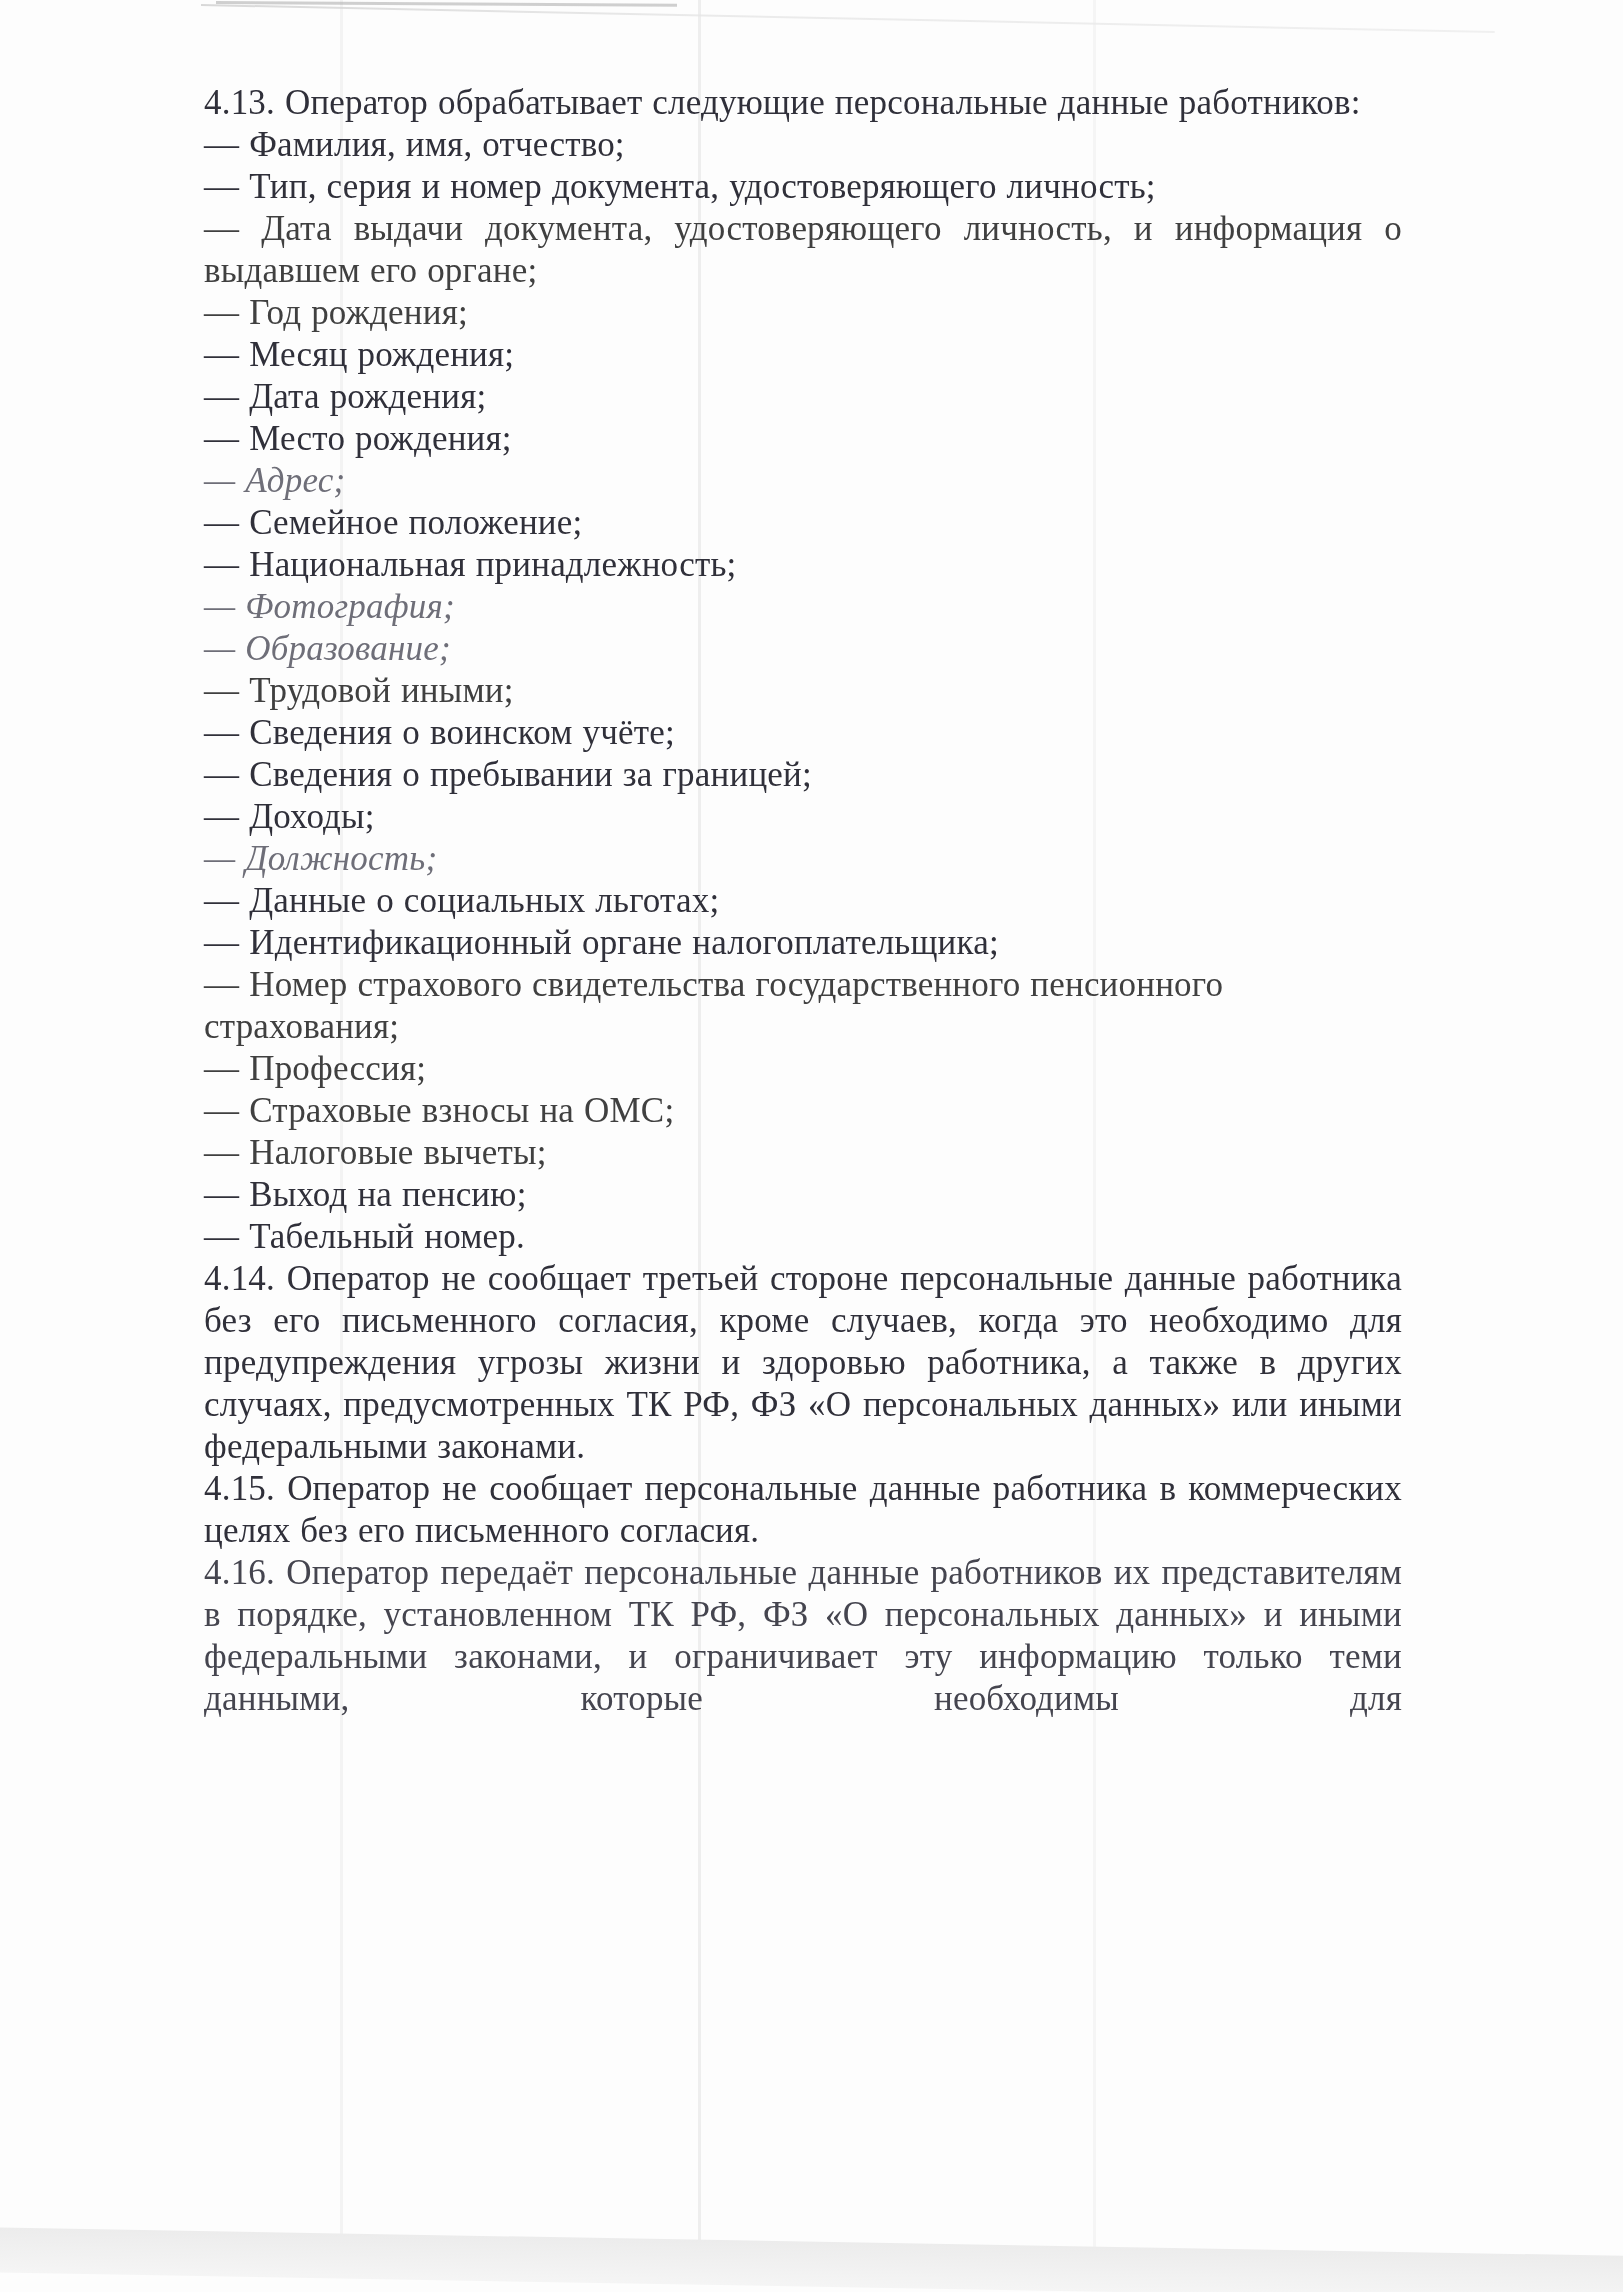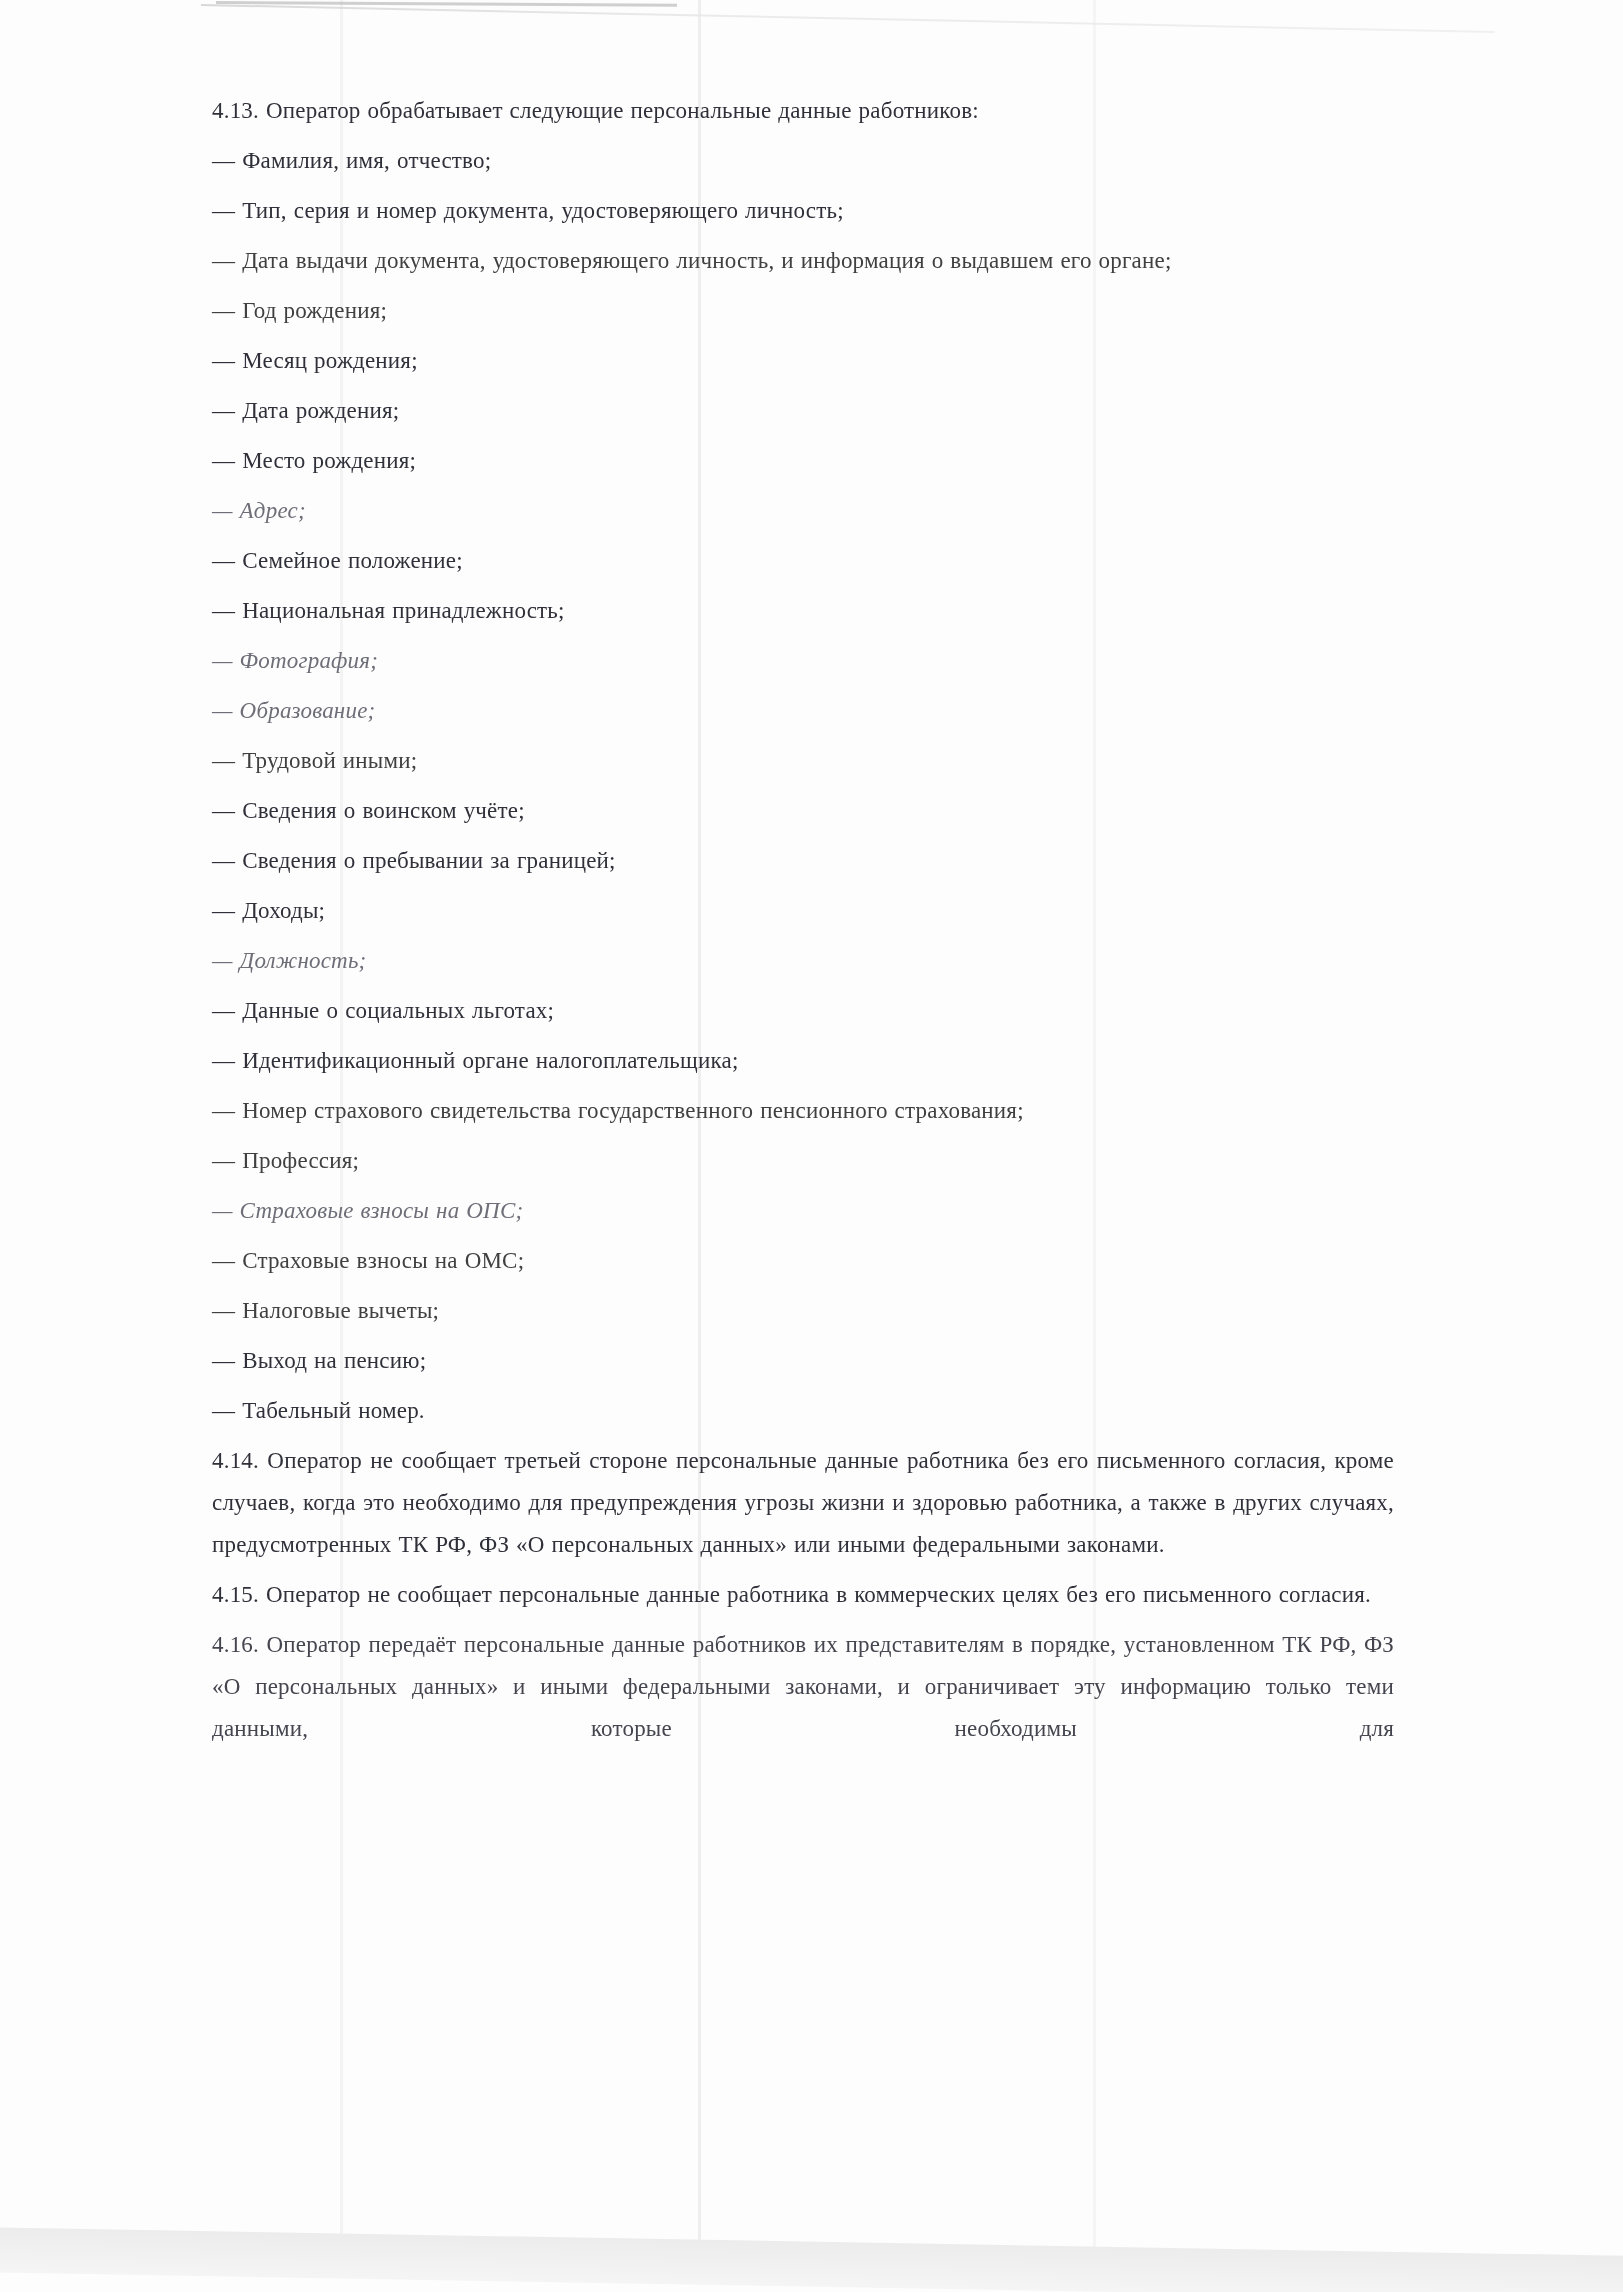--- a/index.html
+++ b/index.html
@@ -55,22 +55,22 @@
     transform-origin: left top;
   }
   .content {
     position: absolute;
     left: 204px;
     top: 82px;
     width: 1198px;
     color: #30303a;
   }
   .content p {
-    margin: 8px;
-    font-size: 23px;
+    margin: 0;
+    font-size: 35px;
     line-height: 42px;
     letter-spacing: 0.2px;
     word-spacing: 1px;
   }
   .heading { margin-bottom: 18.6px; }
   .li      { margin-bottom: 14.7px; }
   .li.wrap { text-align: justify; }
   .para {
     text-align: justify;
     margin-bottom: 11.8px;
@@ -110,21 +110,20 @@
     <p class="li t3">— Образование;</p>
     <p class="li t2">— Трудовой иными;</p>
     <p class="li t1">— Сведения о воинском учёте;</p>
     <p class="li t1">— Сведения о пребывании за границей;</p>
     <p class="li t1">— Доходы;</p>
     <p class="li t3">— Должность;</p>
     <p class="li t1">— Данные о социальных льготах;</p>
     <p class="li t1">— Идентификационный органе налогоплательщика;</p>
     <p class="li t2">— Номер страхового свидетельства государственного пенсионного страхования;</p>
     <p class="li t2">— Профессия;</p>
-    <p class="li t3">— Страховые взносы на ОПС;</p>
     <p class="li t2">— Страховые взносы на ОМС;</p>
     <p class="li t2">— Налоговые вычеты;</p>
     <p class="li t1">— Выход на пенсию;</p>
     <p class="li t1">— Табельный номер.</p>
 
     <p class="para t1">4.14. Оператор не сообщает третьей стороне персональные данные работника без его письменного согласия, кроме случаев, когда это необходимо для предупреждения угрозы жизни и здоровью работника, а также в других случаях, предусмотренных ТК РФ, ФЗ «О персональных данных» или иными федеральными законами.</p>
     <p class="para t1">4.15. Оператор не сообщает персональные данные работника в коммерческих целях без его письменного согласия.</p>
     <p class="para p416 last-justify">4.16. Оператор передаёт персональные данные работников их представителям в порядке, установленном ТК РФ, ФЗ «О персональных данных» и иными федеральными законами, и ограничивает эту информацию только теми данными, которые необходимы для</p>
   </div>
 

